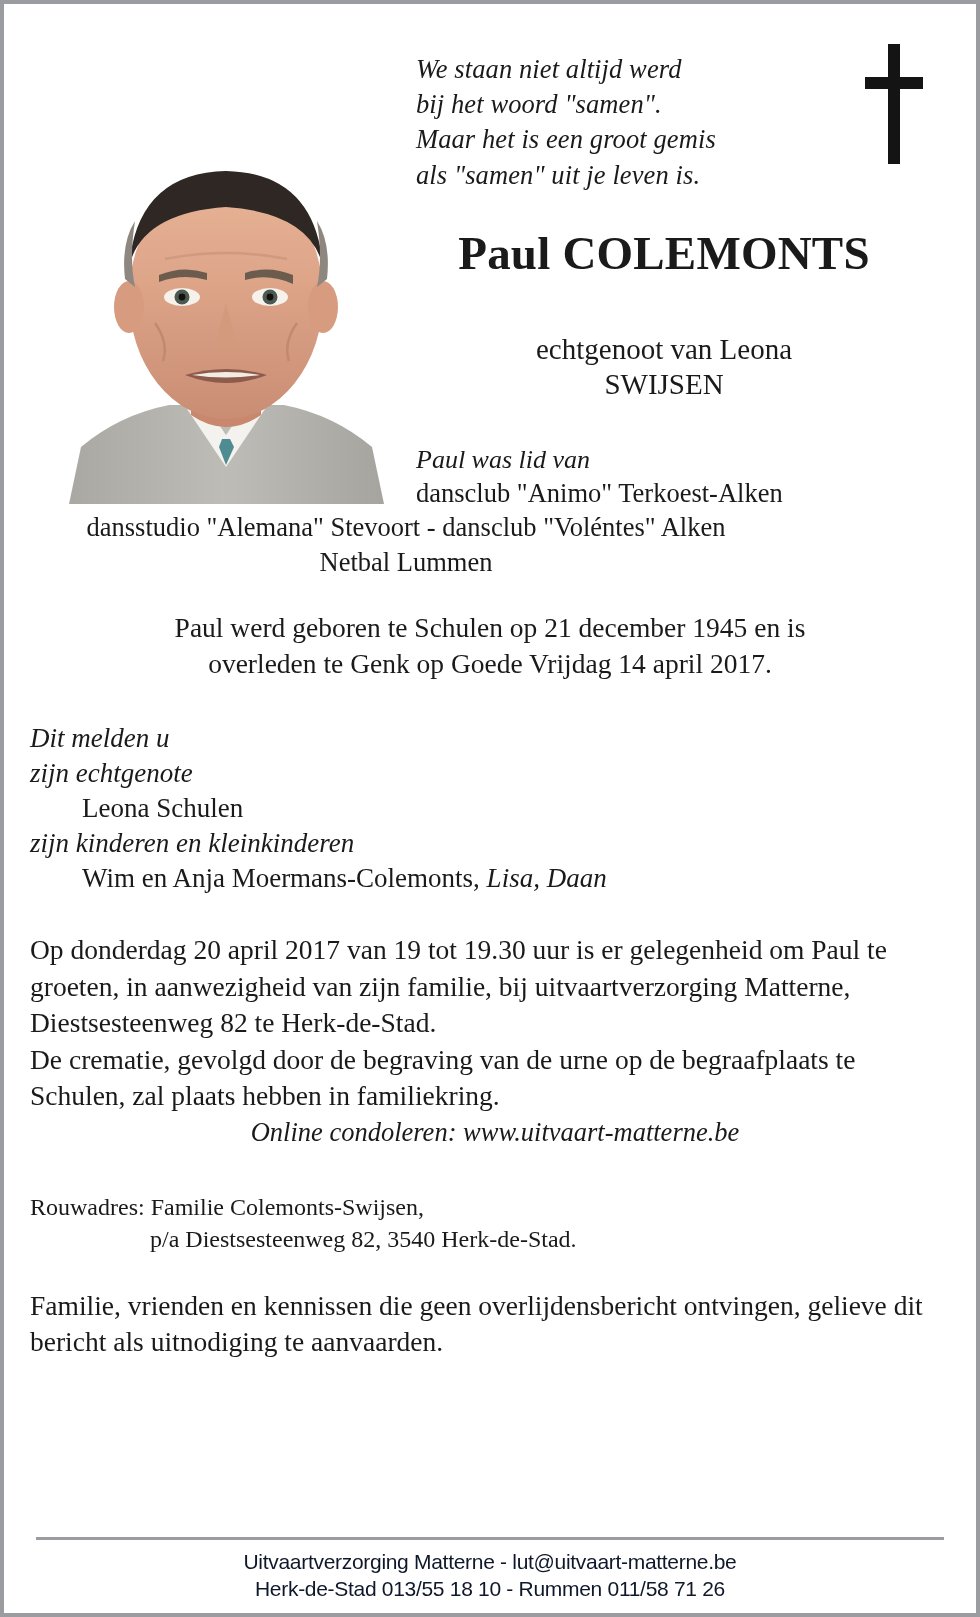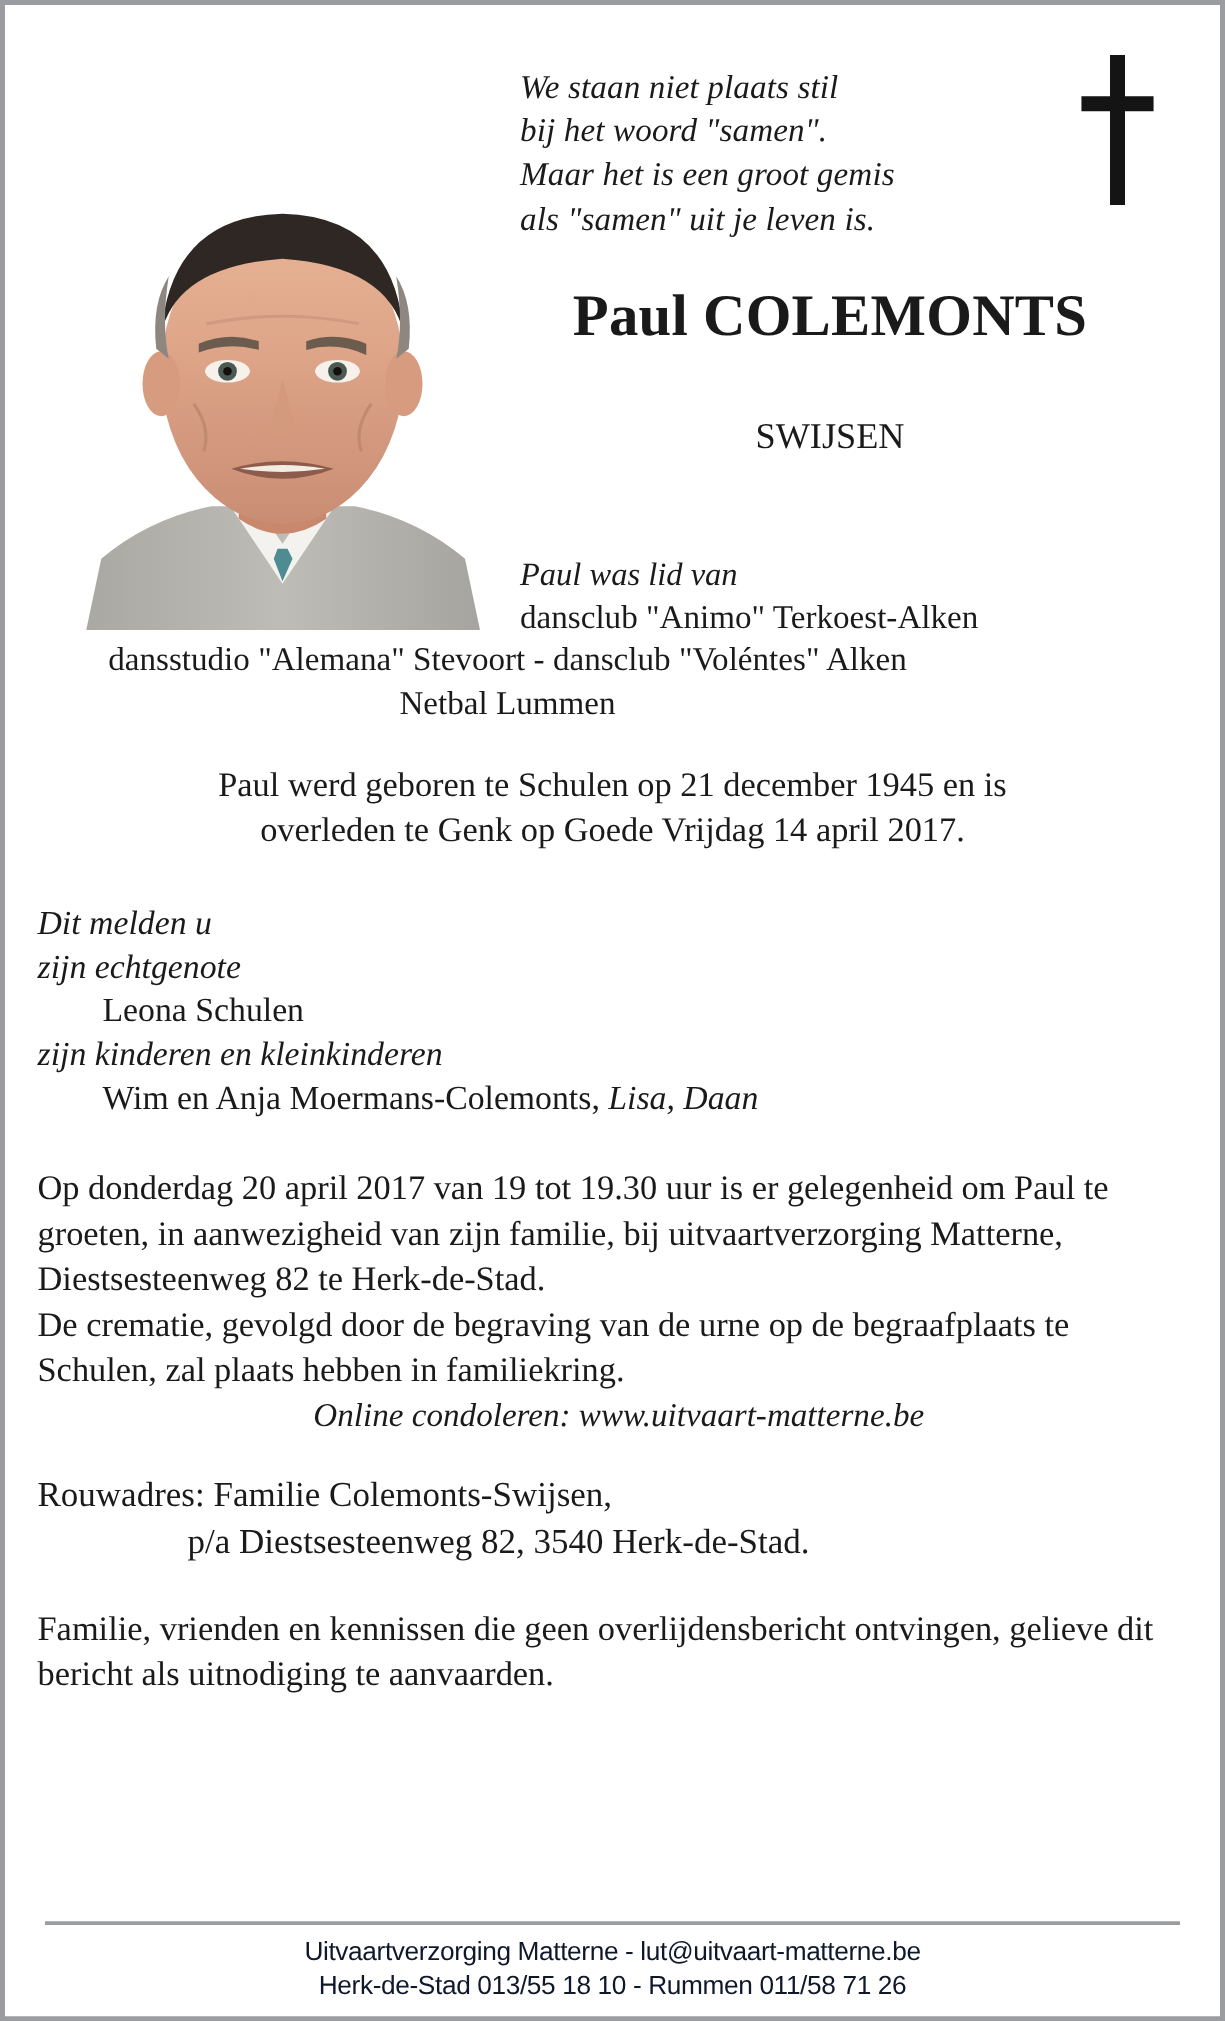--- a/index.html
+++ b/index.html
@@ -154,22 +154,22 @@
     margin: 0;
   }
   .arrangements .centered-italic {
     text-align: center;
     font-style: italic;
     font-size: 26.5px;
     padding-left: 10px;
   }
 
   .mourn-address {
-    margin-top: 28px;
-    font-size: 28px;
+    margin-top: 42px;
+    font-size: 24px;
     line-height: 1.33;
   }
   .mourn-address .indent2 {
     padding-left: 120px;
   }
 
   .closing {
     margin-top: 32px;
     font-size: 27.5px;
     line-height: 1.33;
@@ -204,21 +204,21 @@
   <div class="top-zone">
 
     <span class="cross-icon">
       <svg viewBox="0 0 58 120" width="58" height="120" aria-hidden="true">
         <rect x="23" y="0" width="12" height="120" fill="#141414"></rect>
         <rect x="0" y="33" width="58" height="12" fill="#141414"></rect>
       </svg>
     </span>
 
     <div class="poem">
-      <div>We staan niet plaats stil</div>
+      <div>We staan niet altijd werd</div>
       <div>bij het woord "samen".</div>
       <div>Maar het is een groot gemis</div>
       <div>als "samen" uit je leven is.</div>
     </div>
 
     <div class="portrait">
       <svg viewBox="0 0 335 357" width="335" height="357" aria-hidden="true">
         <defs>
           <linearGradient id="skin" x1="0" y1="0" x2="0" y2="1">
             <stop offset="0%" stop-color="#e8b497"></stop>
@@ -266,20 +266,21 @@
 
         <path d="M96 176 Q110 196 104 214" stroke="#c08a71" stroke-width="2.5" fill="none"></path>
         <path d="M238 176 Q224 196 230 214" stroke="#c08a71" stroke-width="2.5" fill="none"></path>
         <path d="M106 112 Q167 100 228 112" stroke="#cf9a7f" stroke-width="2.5" fill="none"></path>
       </svg>
     </div>
 
     <div class="deceased-name">Paul COLEMONTS</div>
 
     <div class="spouse-line">
+      <div>echtgenoot van Leona</div>
       <div>SWIJSEN</div>
     </div>
 
     <div class="membership">
       <div class="lead">Paul was lid van</div>
       <div class="club-right">dansclub "Animo" Terkoest-Alken</div>
       <div class="club-center">dansstudio "Alemana" Stevoort  - dansclub "Voléntes" Alken</div>
       <div class="club-center">Netbal Lummen</div>
     </div>
 

